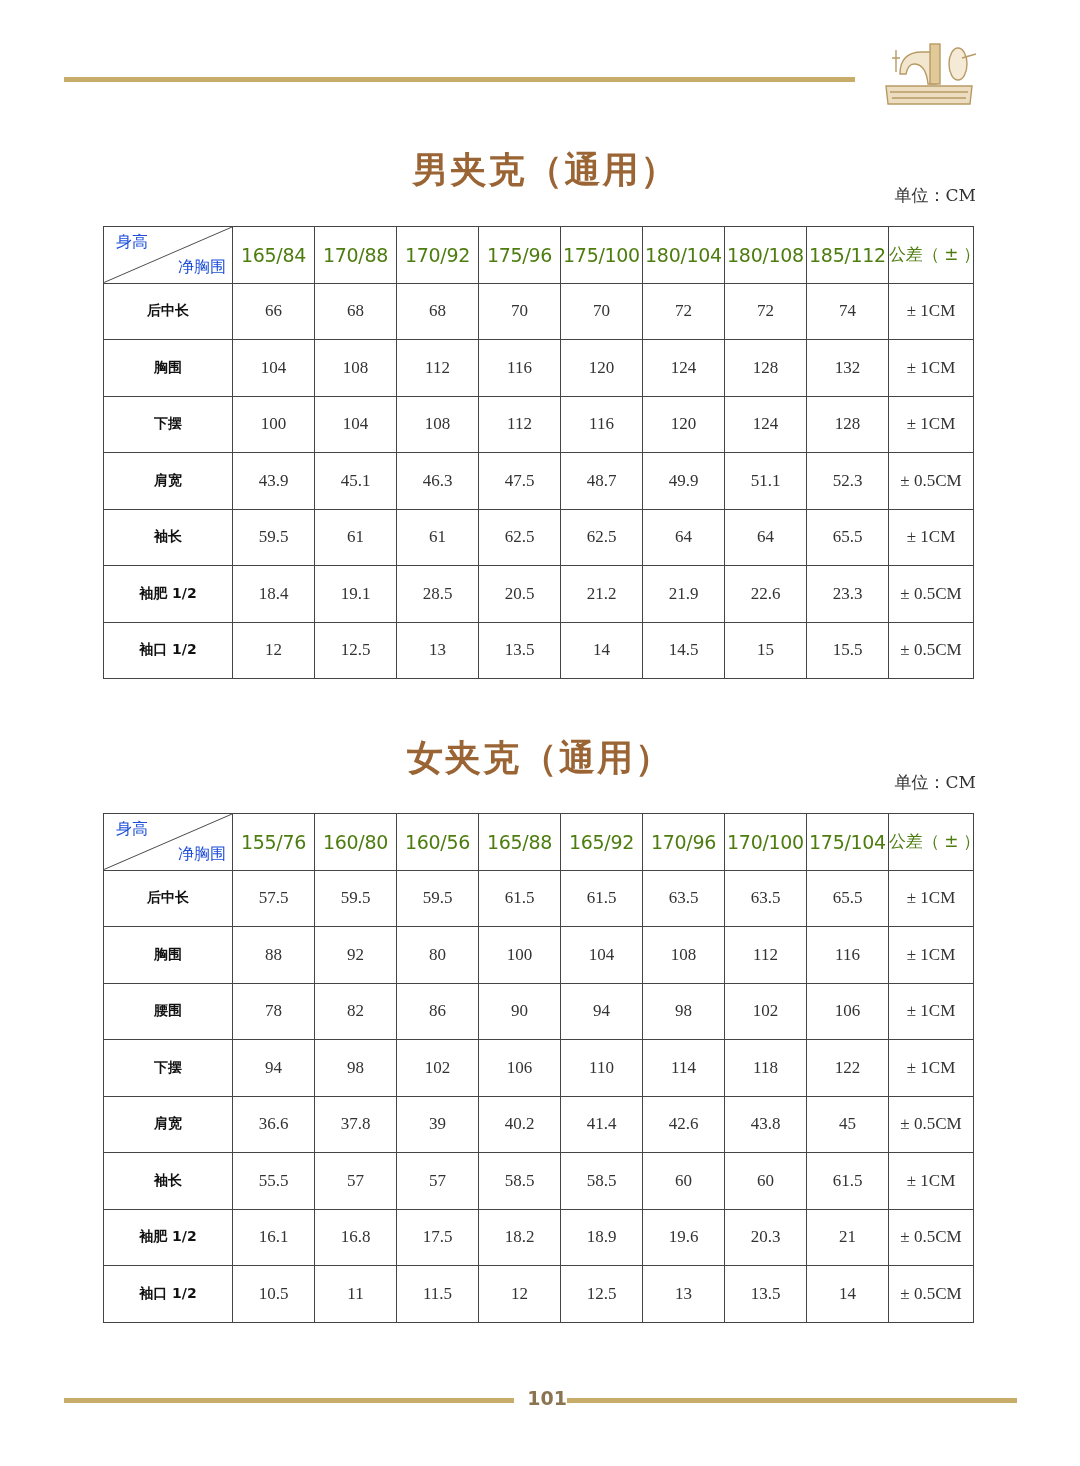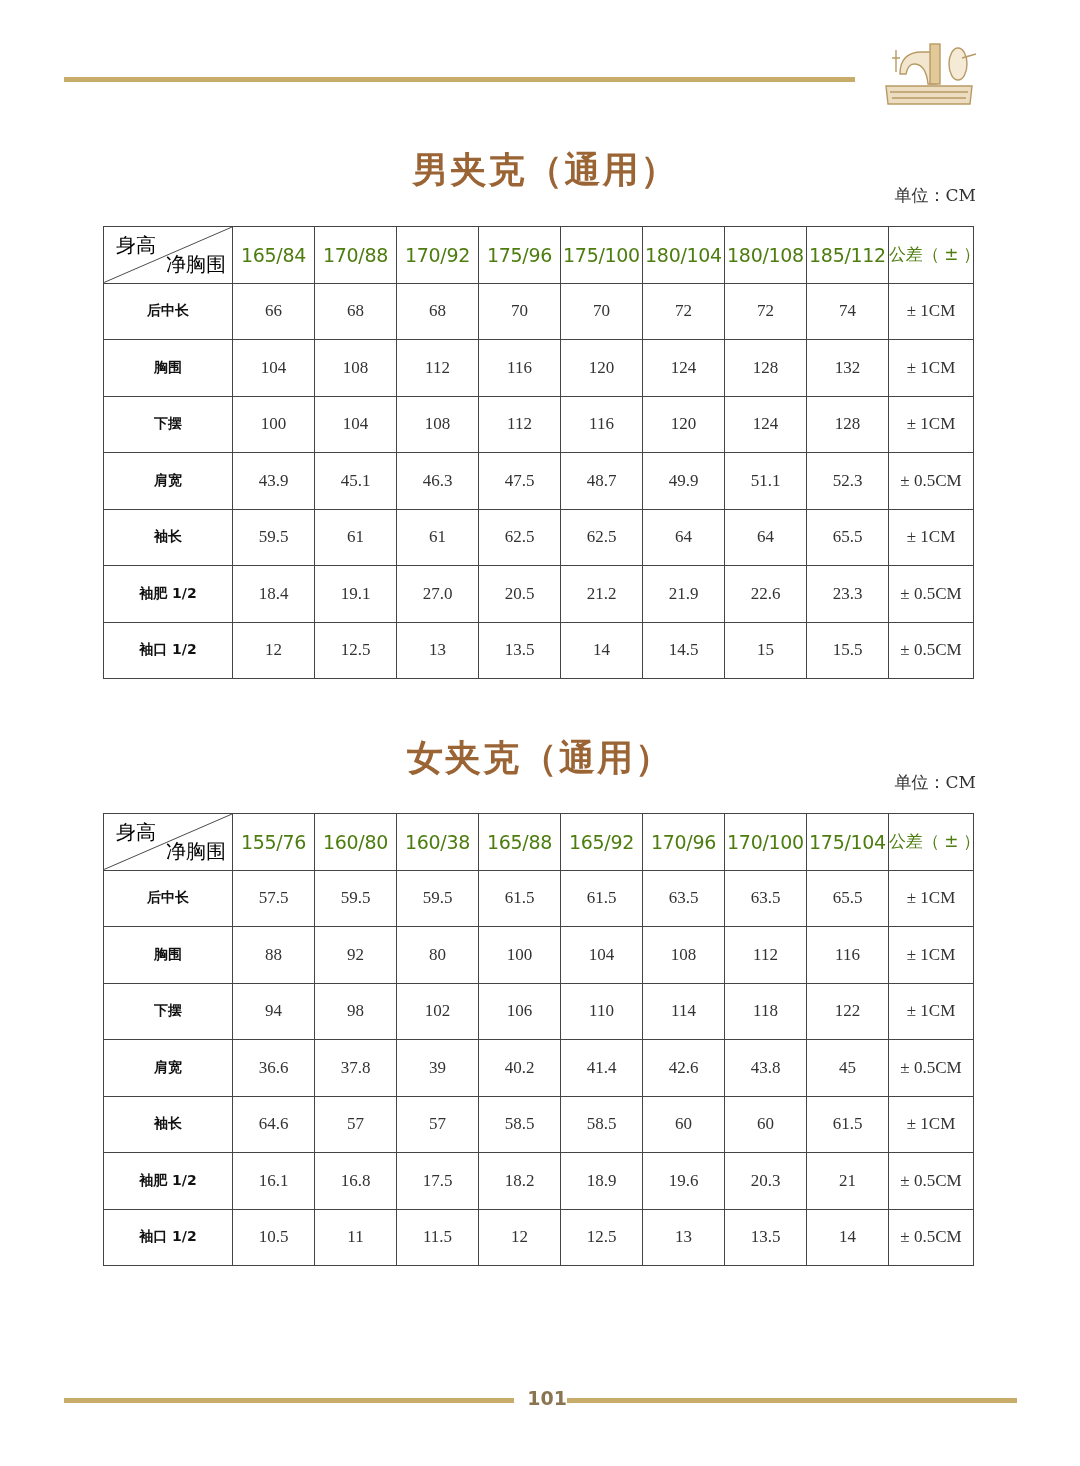--- a/index.html
+++ b/index.html
@@ -34,21 +34,21 @@
     }
     .size-table th.col-head {
       font-family: "DejaVu Sans", "Liberation Sans", sans-serif;
       font-weight: normal; font-size: 19px; color: #4d7c0f; white-space: nowrap;
       letter-spacing: -0.3px;
     }
     .size-table th.tol-head { font-size: 17px; text-align: center; }
     .size-table th.corner {
       position: relative; overflow: hidden;
       font-family: "DejaVu Sans", "Liberation Sans", sans-serif;
-      font-weight: normal; color: #000000; font-size: 20px; margin-top: 40px;
+      font-weight: normal; color: #1d4ed8; font-size: 16px; margin-top: 40px;
     }
     .corner svg { position: absolute; left: 0; top: 0; width: 100%; height: 100%; }
     .corner .c-top { position: absolute; left: 12px; top: 5px; }
     .corner .c-bot { position: absolute; right: 6px; bottom: 5px; }
     .size-table td.row-head {
       font-family: "DejaVu Sans", "Liberation Sans", sans-serif;
       font-weight: bold; font-size: 14px; color: #111;
     }
     .size-table td.val {
       font-family: "Liberation Serif", "DejaVu Serif", serif;
@@ -179,21 +179,21 @@
         <td class="val">62.5</td>
         <td class="val">64</td>
         <td class="val">64</td>
         <td class="val">65.5</td>
         <td class="val">± 1CM</td>
       </tr>
       <tr>
         <td class="row-head">袖肥 1/2</td>
         <td class="val">18.4</td>
         <td class="val">19.1</td>
-        <td class="val">27.0</td>
+        <td class="val">28.5</td>
         <td class="val">20.5</td>
         <td class="val">21.2</td>
         <td class="val">21.9</td>
         <td class="val">22.6</td>
         <td class="val">23.3</td>
         <td class="val">± 0.5CM</td>
       </tr>
       <tr>
         <td class="row-head">袖口 1/2</td>
         <td class="val">12</td>
@@ -229,21 +229,21 @@
     <tr>
       <th class="corner">
         <svg preserveAspectRatio="none" viewBox="0 0 100 100">
             <line x1="0" y1="100" x2="100" y2="0" stroke="#444" stroke-width="1.2"></line>
           </svg>
         <span class="c-top">身高</span>
         <span class="c-bot">净胸围</span>
       </th>
       <th class="col-head">155/76</th>
       <th class="col-head">160/80</th>
-      <th class="col-head">160/38</th>
+      <th class="col-head">160/56</th>
       <th class="col-head">165/88</th>
       <th class="col-head">165/92</th>
       <th class="col-head">170/96</th>
       <th class="col-head">170/100</th>
       <th class="col-head">175/104</th>
       <th class="col-head tol-head">公差（ ± ）</th>
     </tr>
   </thead>
   <tbody>
       <tr>
@@ -264,20 +264,32 @@
         <td class="val">92</td>
         <td class="val">80</td>
         <td class="val">100</td>
         <td class="val">104</td>
         <td class="val">108</td>
         <td class="val">112</td>
         <td class="val">116</td>
         <td class="val">± 1CM</td>
       </tr>
       <tr>
+        <td class="row-head">腰围</td>
+        <td class="val">78</td>
+        <td class="val">82</td>
+        <td class="val">86</td>
+        <td class="val">90</td>
+        <td class="val">94</td>
+        <td class="val">98</td>
+        <td class="val">102</td>
+        <td class="val">106</td>
+        <td class="val">± 1CM</td>
+      </tr>
+      <tr>
         <td class="row-head">下摆</td>
         <td class="val">94</td>
         <td class="val">98</td>
         <td class="val">102</td>
         <td class="val">106</td>
         <td class="val">110</td>
         <td class="val">114</td>
         <td class="val">118</td>
         <td class="val">122</td>
         <td class="val">± 1CM</td>
@@ -289,21 +301,21 @@
         <td class="val">39</td>
         <td class="val">40.2</td>
         <td class="val">41.4</td>
         <td class="val">42.6</td>
         <td class="val">43.8</td>
         <td class="val">45</td>
         <td class="val">± 0.5CM</td>
       </tr>
       <tr>
         <td class="row-head">袖长</td>
-        <td class="val">64.6</td>
+        <td class="val">55.5</td>
         <td class="val">57</td>
         <td class="val">57</td>
         <td class="val">58.5</td>
         <td class="val">58.5</td>
         <td class="val">60</td>
         <td class="val">60</td>
         <td class="val">61.5</td>
         <td class="val">± 1CM</td>
       </tr>
       <tr>

